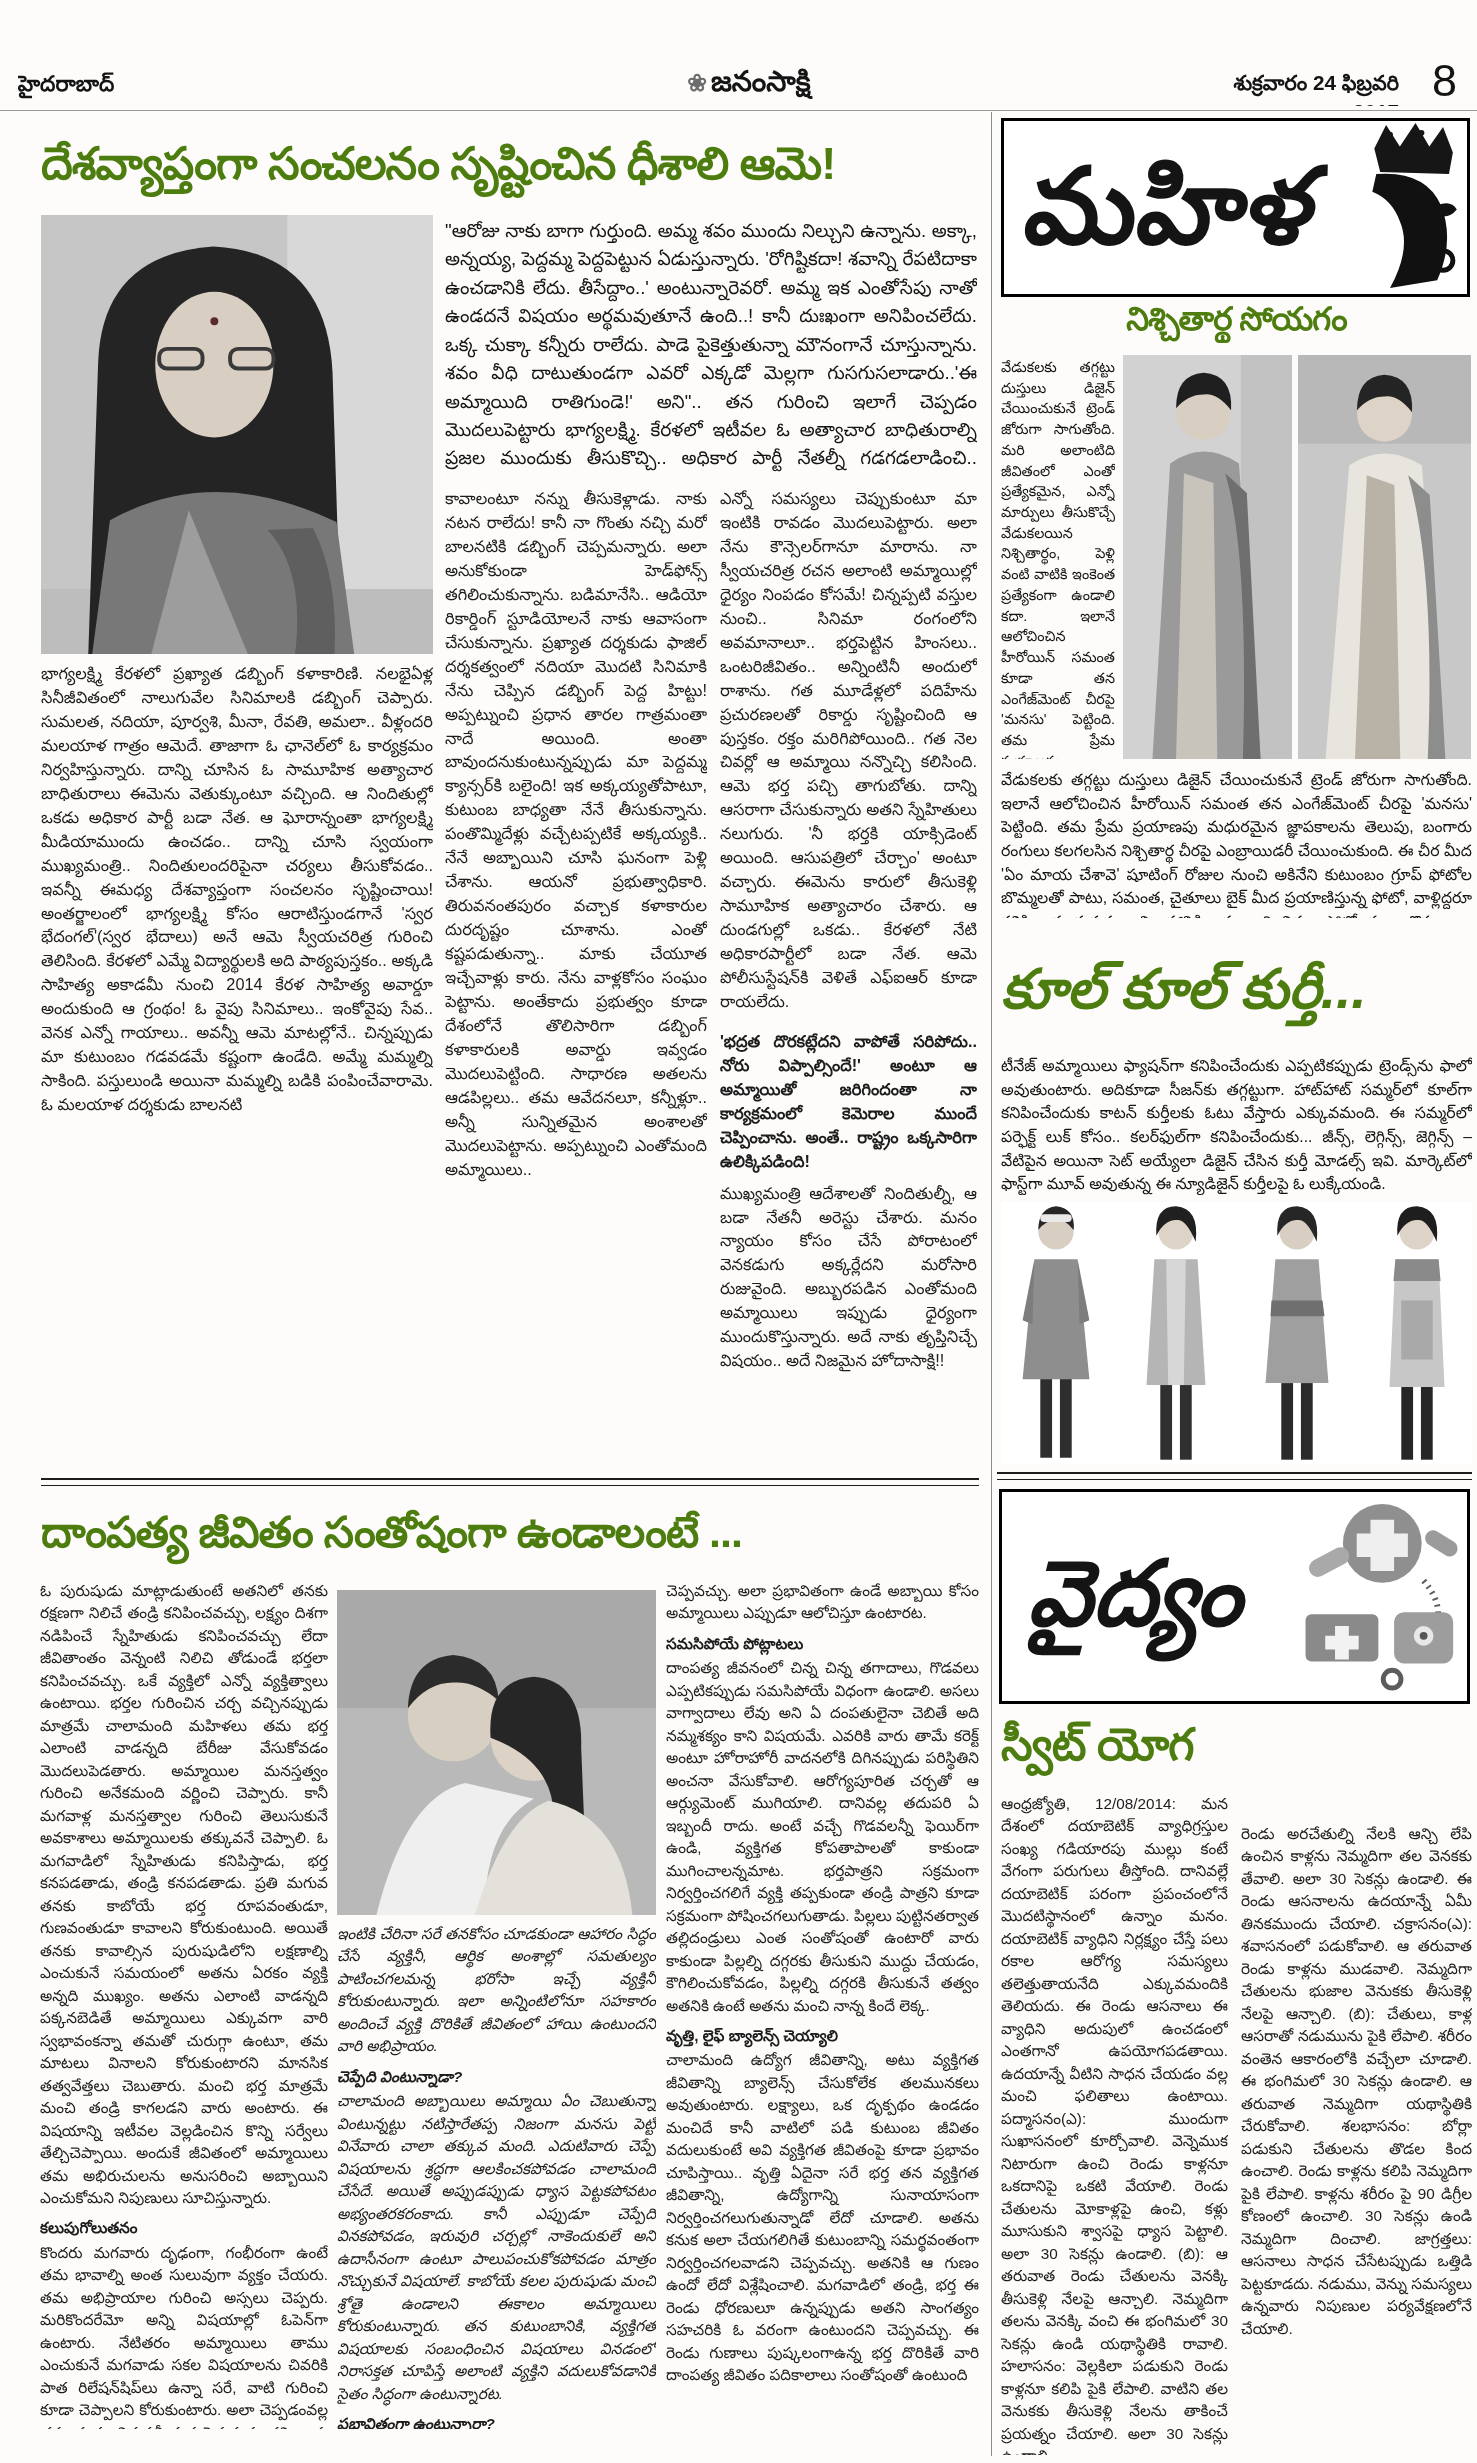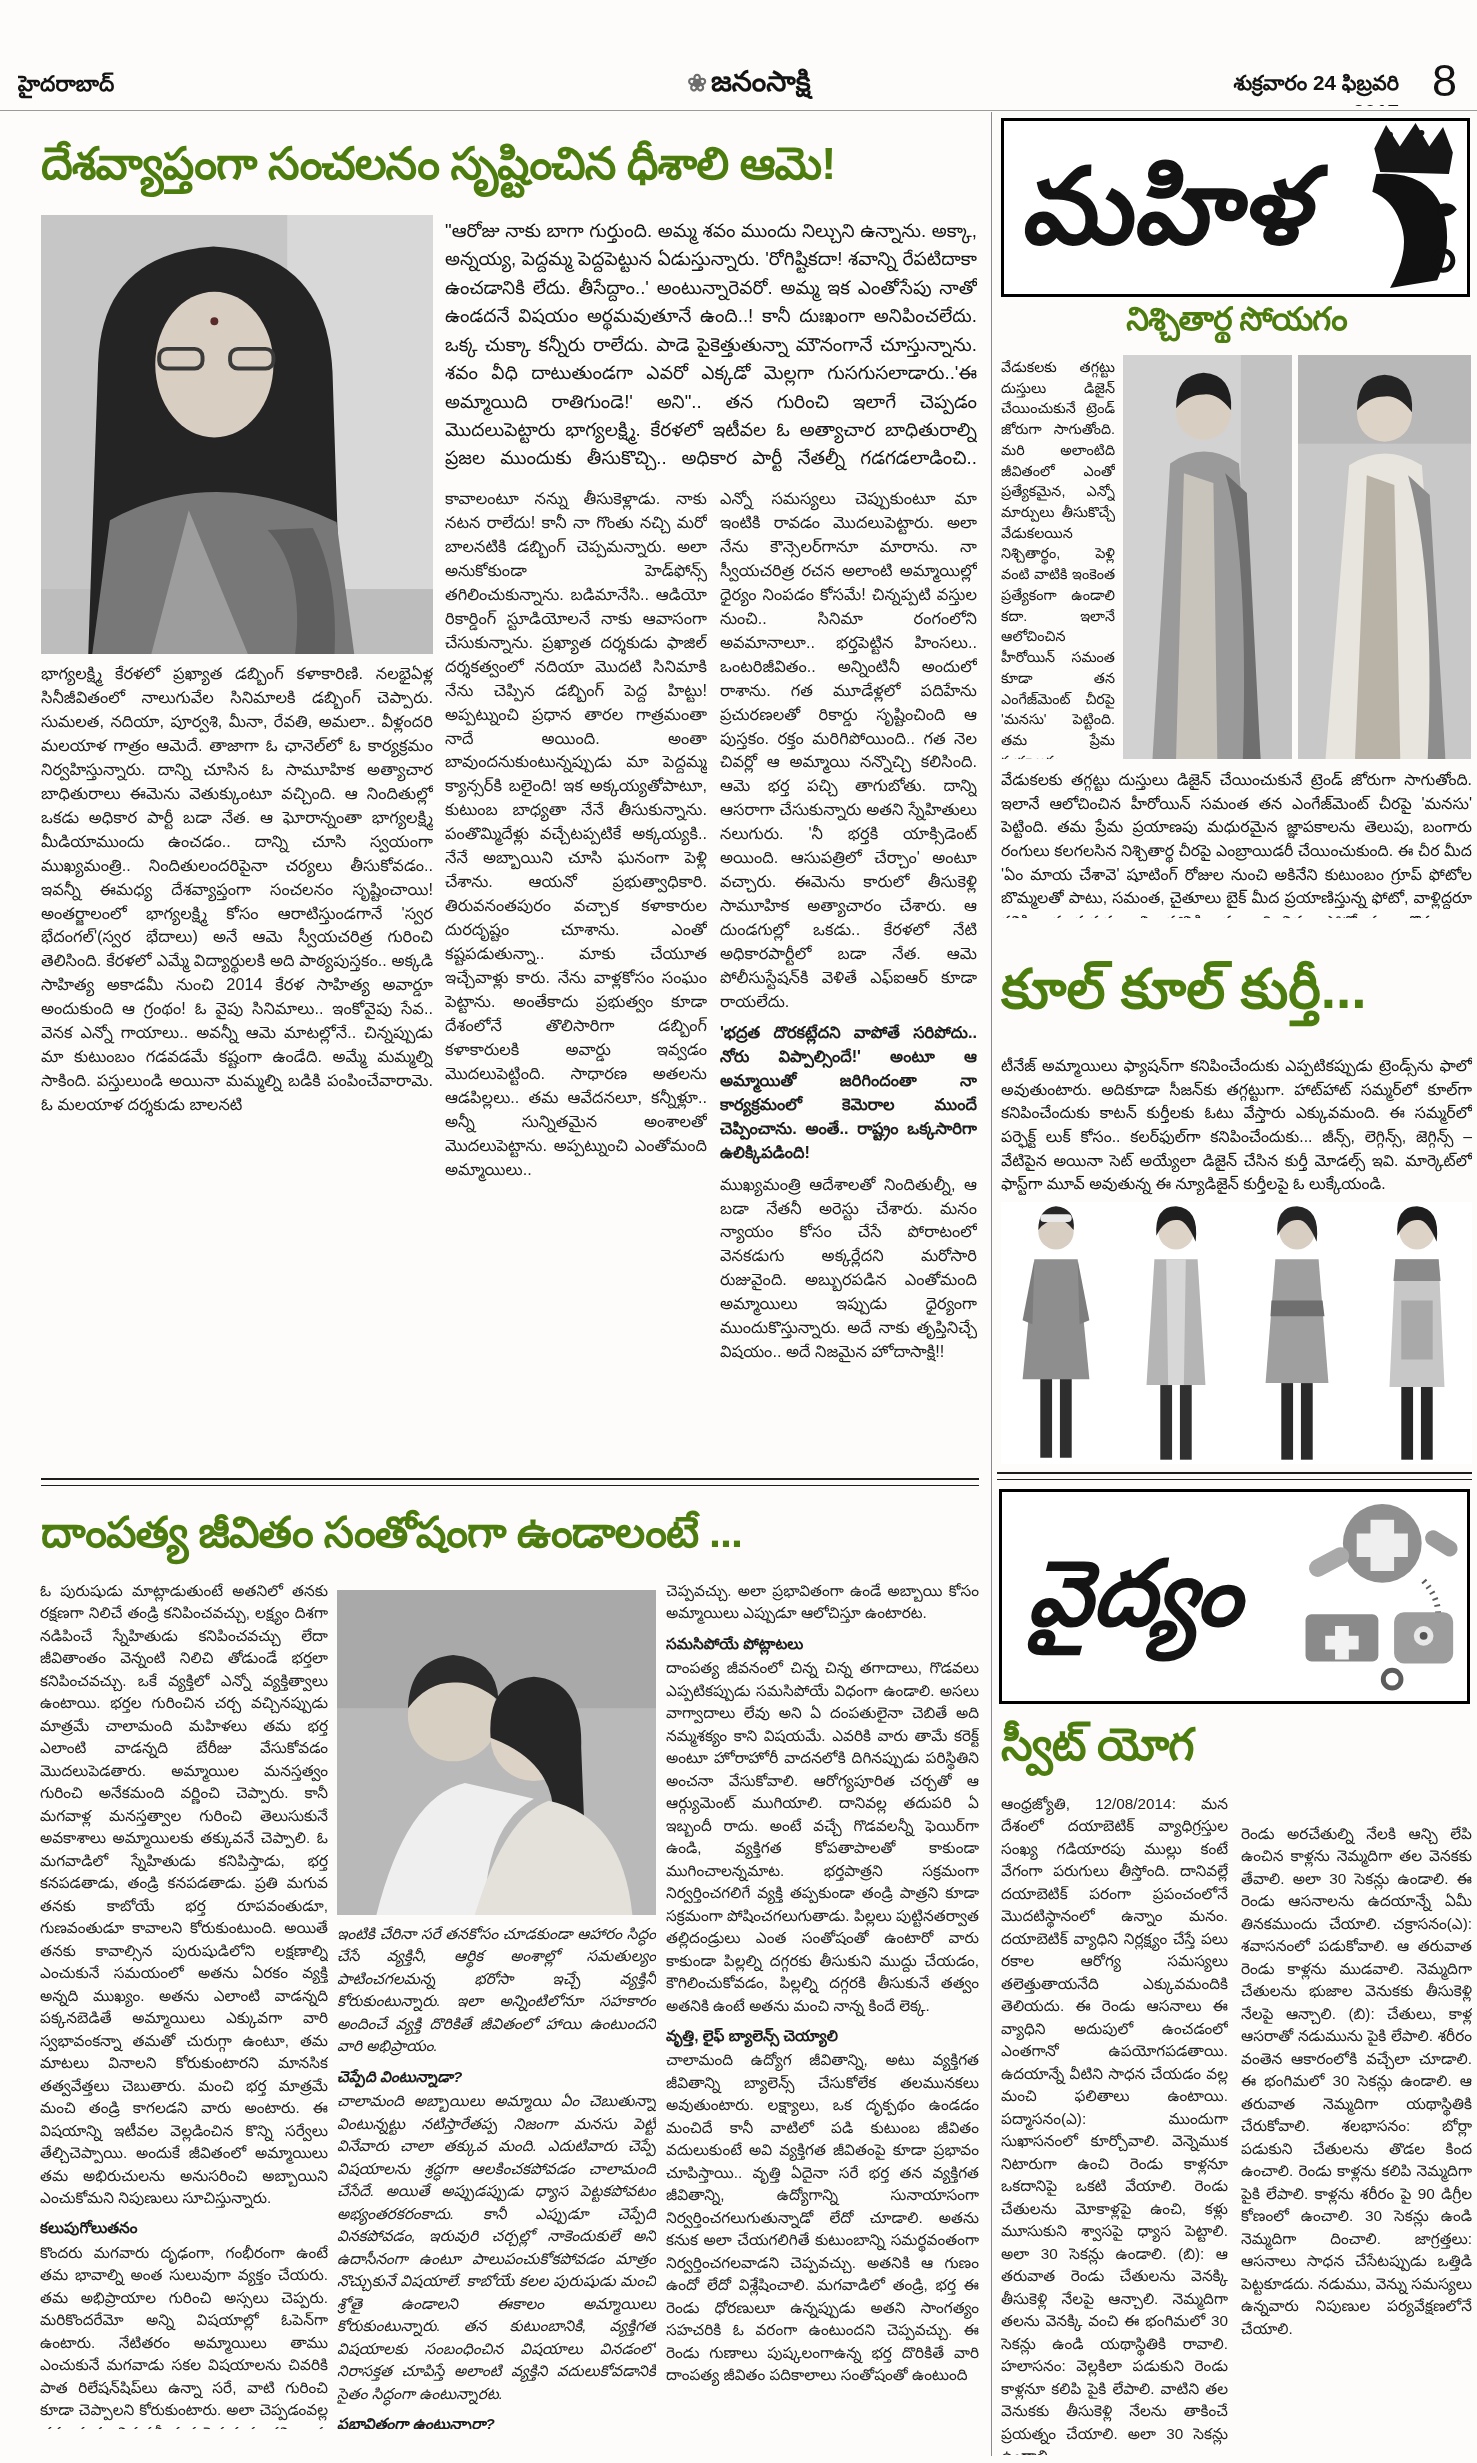--- a/index.html
+++ b/index.html
@@ -11,30 +11,30 @@
   .hdr-paper{left:601px;top:65px;width:296px;height:41px;font-size:28.6px;font-weight:bold;text-align:center;}
   .hdr-paper .leaf{color:#6d6d6d;font-size:23.6px;margin-right:3.9px;}
   .hdr-date{left:1187px;top:71px;width:212px;height:35px;font-size:20.7px;font-weight:bold;text-align:right;}
   .hdr-page{left:1417px;top:55px;width:55px;height:55px;font-size:45px;font-weight:400;text-align:center;}
   .hairline{left:0;top:110px;width:1478px;height:1px;background:#9a9a9a;}
   .vrule{left:991px;top:112px;width:1px;height:2344px;background:#8a8a8a;}
   
   .headline{font-weight:900;white-space:nowrap;letter-spacing:-1px;color:#4d7c0f;}
   .h-main{left:41px;top:124px;width:938px;height:83px;font-size:45px;line-height:79px;}
   .h-couple{left:41px;top:1493px;width:938px;height:83px;font-size:43px;line-height:79px;}
-  .h-kurti{left:1001px;top:934px;width:471px;height:114px;font-size:55px;line-height:110px;letter-spacing:0;}
+  .h-kurti{left:1001px;top:934px;width:471px;height:114px;font-size:55px;line-height:110px;letter-spacing:0;font-style:italic;}
   .h-sweet{left:1001px;top:1710px;width:471px;height:71px;font-size:45px;line-height:69px;text-align:left;white-space:nowrap;}
   .h-eng{left:1001px;top:298px;width:471px;height:45px;font-size:32.5px;line-height:43px;font-weight:800;text-align:center;white-space:nowrap;}
   
   .bodytxt{font-size:16.3px;line-height:1.47;text-align:justify;color:#1c1c1c;}
   .intro{left:445px;top:217px;width:532px;height:260px;font-size:18.7px;line-height:1.52;text-align:justify;}
   .colA{left:41px;top:662px;width:392px;height:810px;}
   .colB{left:445px;top:487px;width:262px;height:985px;}
   .colC{left:720px;top:487px;width:257px;height:985px;}
-  .quotepar{font-weight:bold;margin-top:7px;}
+  .quotepar{font-weight:bold;margin-top:16px;}
   .subhead{font-weight:bold;margin:7.9px 0 2px 0;}
   .ccol1{left:40px;top:1580px;width:288px;height:849px;}
   .ccol2{left:337px;top:1923px;width:319px;height:506px;font-style:italic;}
   .ccol3{left:666px;top:1580px;width:313px;height:849px;}
   .smalltxt{font-size:15.3px;line-height:1.47;text-align:justify;}
   .engcol{left:1001px;top:357px;width:114px;height:402px;font-size:14.3px;line-height:1.45;text-align:justify;}
   .engbody{left:1001px;top:768px;width:471px;height:150px;font-size:15.8px;line-height:1.5;text-align:justify;}
   .kurtibody{left:1001px;top:1054px;width:471px;height:142px;font-size:15.8px;line-height:1.5;text-align:justify;}
   .vcol1{left:1001px;top:1793px;width:227px;height:662px;}
   .vcol2{left:1241px;top:1823px;width:231px;height:662px;}

